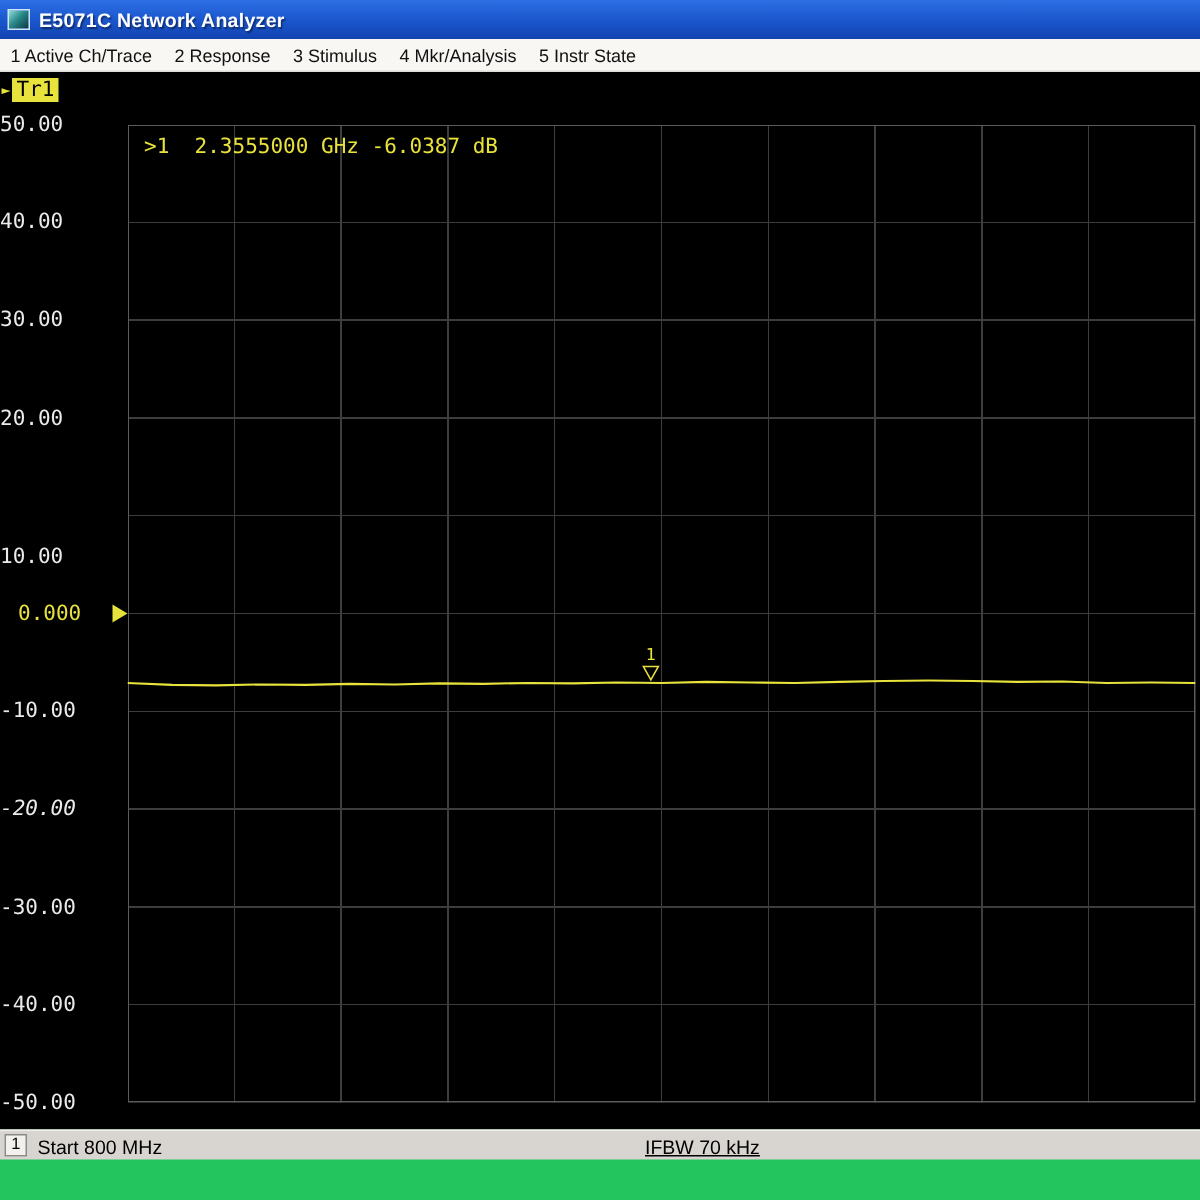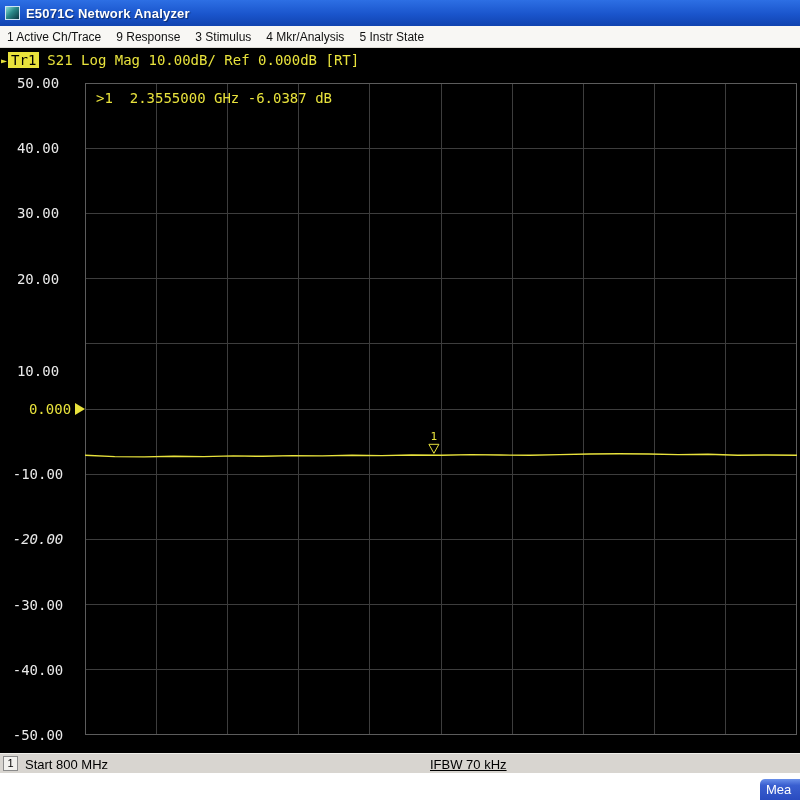--- a/index.html
+++ b/index.html
@@ -21,21 +21,21 @@
   .screen{position:absolute;top:48px;left:0;width:800px;height:705px;background:#000;}
 
   .trace-bar{position:absolute;top:0;left:0;height:24px;display:flex;align-items:center;
     font-family:"DejaVu Sans Mono",monospace;font-size:14px;padding-left:1px;}
   .tr-arrow{color:#e8e23c;font-size:10px;margin-right:1px;}
   .tr-label{background:#e8e23c;color:#000;padding:0 3px;}
   .tr-text{color:#e8e23c;margin-left:8px;white-space:pre;}
 
   .plot{position:absolute;top:24px;left:0;width:800px;height:681px;}
   #ylabels{position:absolute;left:0;top:0;right:0;bottom:0;}
-  .ytick{position:absolute;width:76px;text-align:center;font-family:"DejaVu Sans Mono",monospace;
+  .ytick{position:absolute;width:76px;text-align:left;font-family:"DejaVu Sans Mono",monospace;
     font-size:14px;color:#eaeaea;}
   .ytick.ref{color:#e8e23c;}
   #graticule{position:absolute;}
   .marker-readout{position:absolute;left:96px;top:18px;color:#e8e23c;
     font-family:"DejaVu Sans Mono",monospace;font-size:14px;white-space:pre;}
   .ref-arrow{position:absolute;width:0;height:0;border-left:10px solid #e8e23c;
     border-top:6px solid transparent;border-bottom:6px solid transparent;}
 
   .statusbar{position:absolute;top:753px;left:0;width:800px;height:20px;background:#d8d5d0;
     border-top:1px solid #efeeea;box-sizing:border-box;font-size:13px;color:#000;}
@@ -54,32 +54,31 @@
 
 <div class="app">
 
   <div class="titlebar">
     <span class="app-icon"></span>
     <span class="title">E5071C Network Analyzer</span>
   </div>
 
   <div class="menubar">
     <span class="menu-item">1 Active Ch/Trace</span>
-    <span class="menu-item">9 Response</span>
+    <span class="menu-item">2 Response</span>
     <span class="menu-item">3 Stimulus</span>
     <span class="menu-item">4 Mkr/Analysis</span>
     <span class="menu-item">5 Instr State</span>
   </div>
 
   <div class="screen">
 
     <div class="trace-bar">
       <span class="tr-arrow">►</span>
       <span class="tr-label">Tr1</span>
-      <span class="tr-text">S21 Log Mag 10.00dB/ Ref 0.000dB [RT]</span>
     </div>
 
     <div class="plot">
       <div id="ylabels">
           <span class="ytick" style="top: 3px; left: 0px;">50.00</span>
           <span class="ytick" style="top: 68.2px; left: 0px;">40.00</span>
           <span class="ytick" style="top: 133.4px; left: 0px;">30.00</span>
           <span class="ytick" style="top: 198.6px; left: 0px;">20.00</span>
           <span class="ytick" style="top: 263.8px; left: 0px; margin-top: 27px;">10.00</span>
           <span class="ytick ref" style="top: 329px; left: 0px; padding-left: 12px;">0.000</span>
@@ -120,17 +119,14 @@
     </div>
 
   </div>
 
   <div class="statusbar">
     <span class="ch-box">1</span>
     <span class="sb-start">Start 800 MHz</span>
     <span class="sb-ifbw">IFBW 70 kHz</span>
   </div>
 
-  <div class="bottom-strip">
-    <div class="partial-btn">Mea</div>
-  </div>
 
 </div>
 
 </body></html>

